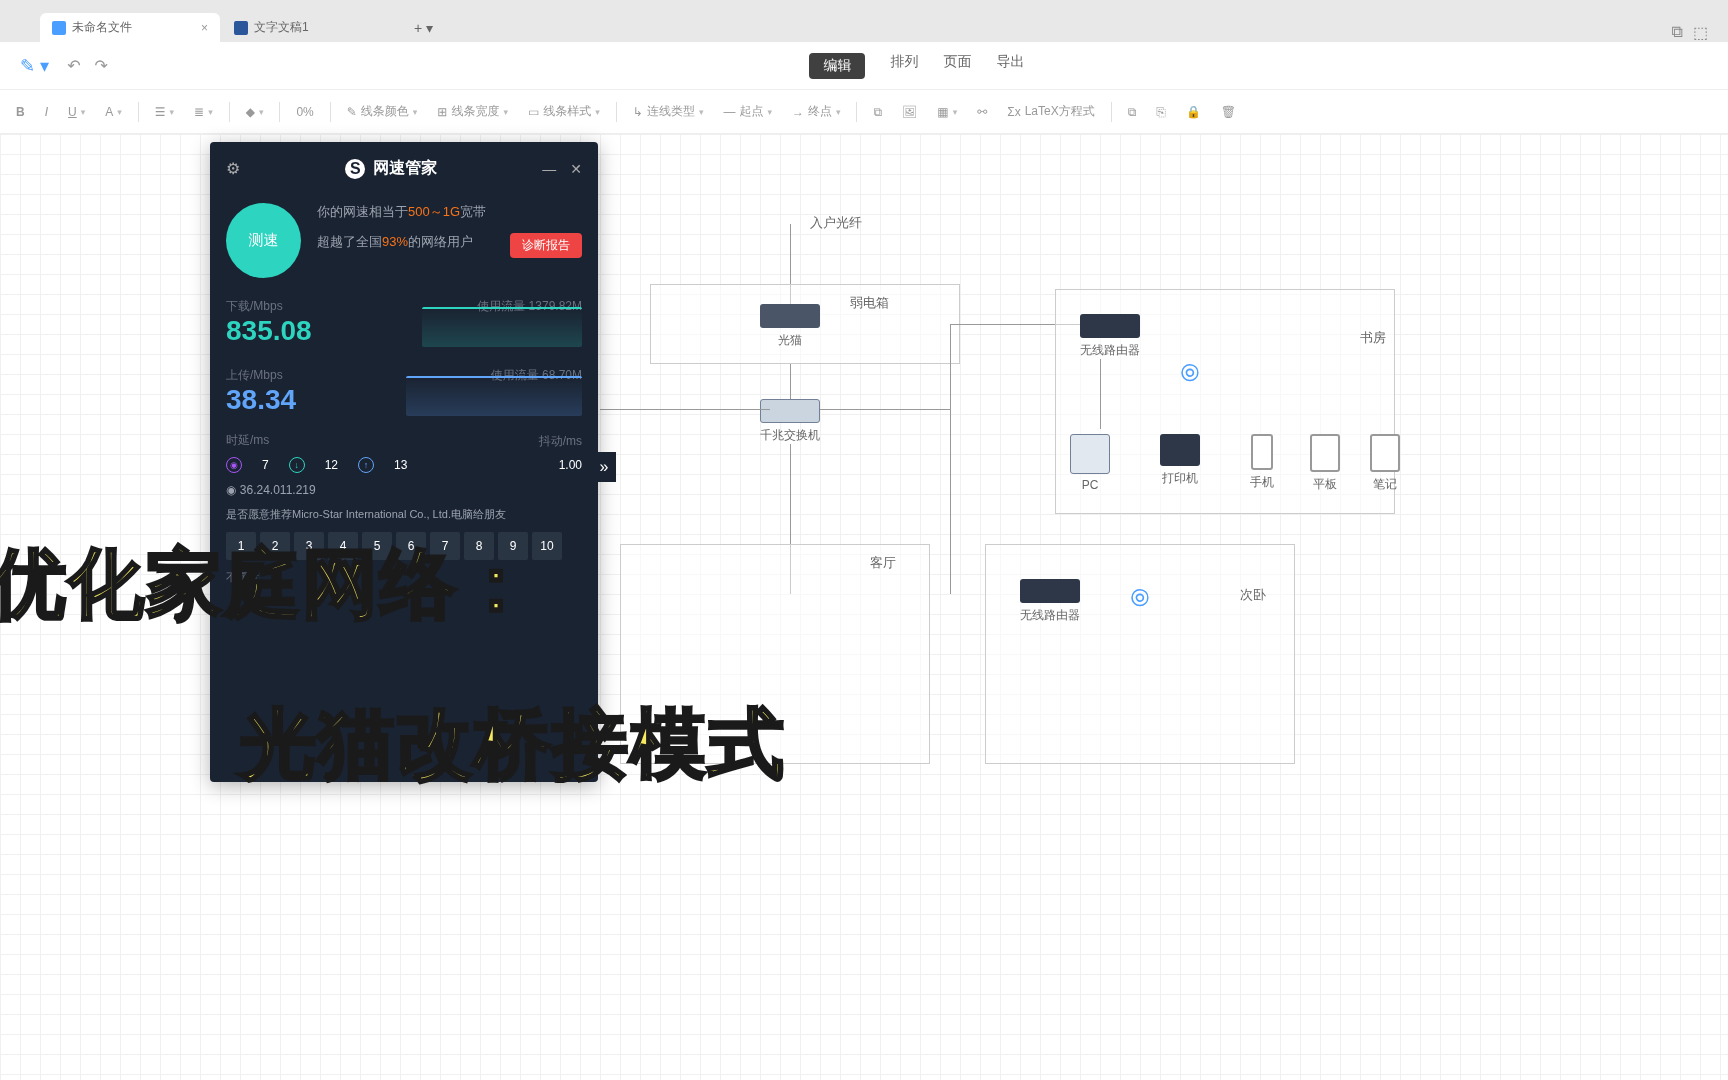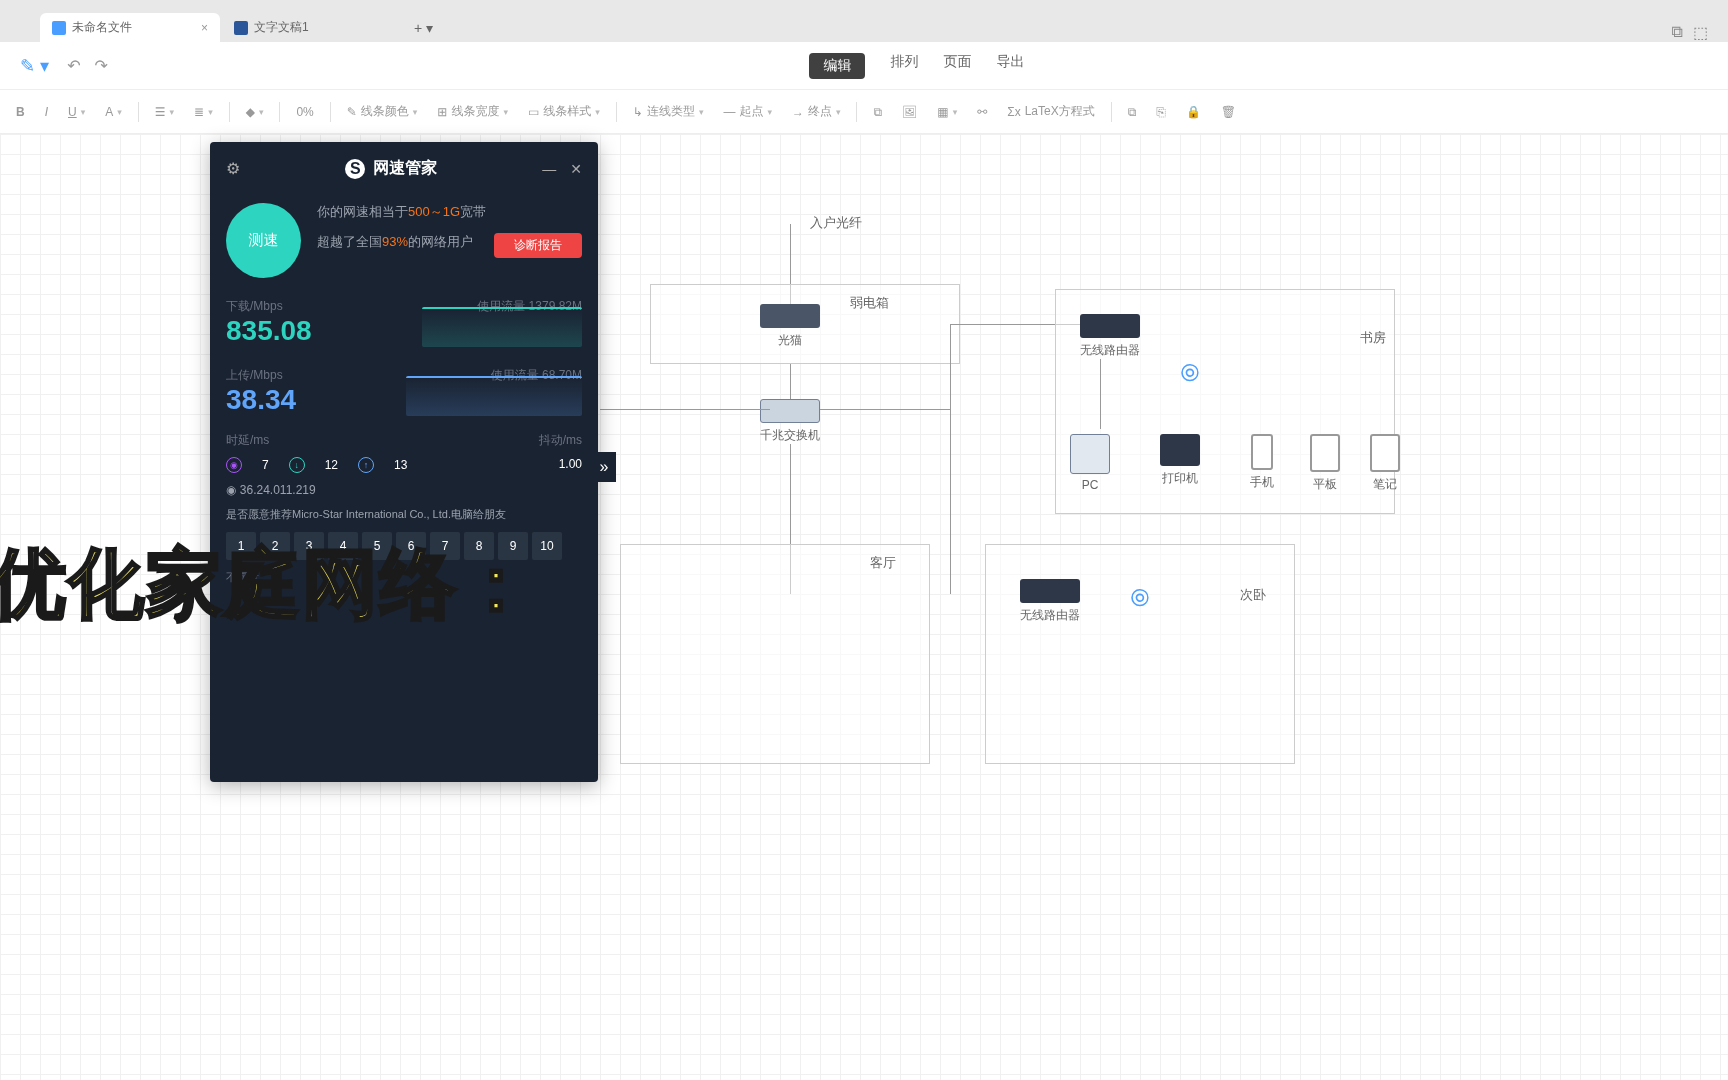--- a/index.html
+++ b/index.html
@@ -35,28 +35,28 @@
 .speed-widget { position: absolute; left: 210px; top: 8px; width: 388px; height: 640px; background: #1a2332; border-radius: 4px; box-shadow: 0 4px 20px rgba(0,0,0,0.3); color: #fff; padding: 16px; z-index: 100; }
 .widget-header { display: flex; align-items: center; justify-content: space-between; }
 .widget-title { display: flex; align-items: center; gap: 8px; font-size: 16px; font-weight: bold; margin: 0 auto; }
 .widget-title-logo { width: 20px; height: 20px; background: #fff; border-radius: 50%; display: flex; align-items: center; justify-content: center; color: #1a2332; font-weight: bold; }
 .widget-gear { color: #aaa; }
 .widget-min-close { display: flex; gap: 14px; color: #aaa; font-size: 14px; }
 .widget-body { display: flex; gap: 16px; margin-top: 24px; }
 .test-btn { width: 75px; height: 75px; border-radius: 50%; background: #2dd4bf; display: flex; align-items: center; justify-content: center; font-size: 15px; color: #fff; flex-shrink: 0; }
 .widget-info { flex: 1; font-size: 13px; color: #9ca3af; }
 .highlight { color: #f97316; }
-.diag-btn { background: #ef4444; color: #fff; padding: 4px 20px; border-radius: 4px; font-size: 12px; float: right; }
+.diag-btn { background: #ef4444; color: #fff; padding: 4px 12px; border-radius: 4px; font-size: 12px; float: right; }
 .speed-section { margin-top: 20px; }
 .speed-label-row { display: flex; justify-content: space-between; font-size: 12px; color: #6b7280; }
 .speed-value { font-size: 28px; color: #2dd4bf; font-weight: 700; }
 .speed-value.upload { color: #60a5fa; }
 .speed-chart { height: 40px; background: linear-gradient(to top, rgba(45,212,191,0.2), transparent); border-top: 2px solid #2dd4bf; margin-top: -30px; margin-left: 110px; border-radius: 2px; }
 .speed-chart.up { border-top-color: #60a5fa; background: linear-gradient(to top, rgba(96,165,250,0.2), transparent); }
-.metrics { display: flex; gap: 30px; margin-top: 16px; font-size: 12px; }
+.metrics { display: flex; gap: 30px; margin-top: 16px; font-size: 12px; align-items: center; }
 .metric-label { color: #6b7280; }
 .metric-row { display: flex; gap: 20px; margin-top: 8px; align-items: center; }
 .metric-icon { width: 16px; height: 16px; border: 1.5px solid; border-radius: 50%; display: inline-flex; align-items: center; justify-content: center; font-size: 9px; }
 .metric-icon.a { border-color: #a855f7; color: #a855f7; }
 .metric-icon.b { border-color: #2dd4bf; color: #2dd4bf; }
 .metric-icon.c { border-color: #60a5fa; color: #60a5fa; }
 .widget-ip { font-size: 12px; color: #9ca3af; margin-top: 10px; }
 .widget-survey { font-size: 11px; color: #9ca3af; margin-top: 10px; }
 .rating-row { display: flex; gap: 4px; margin-top: 10px; }
 .rating-btn { width: 30px; height: 28px; background: #2a3544; display: flex; align-items: center; justify-content: center; font-size: 12px; border-radius: 2px; }
@@ -292,13 +292,14 @@
 
   <div class="diagram-box" style="left:985px;top:410px;width:310px;height:220px;"></div>
   <div class="diagram-label" style="left:1240px;top:432px;margin-top:20px;">次卧</div>
   <div class="device" style="left:1020px;top:445px;">
     <div class="device-img router"></div>
     <span>无线路由器</span>
   </div>
   <div class="wifi-icon" style="left:1130px;top:450px;">⦾</div>
 
   <div class="overlay-title" style="left:-10px;top:400px;">优化家庭网络：</div>
+  <div class="overlay-title" style="left:240px;top:560px;">光猫改桥接模式</div>
 </div>
 
 </body></html>

